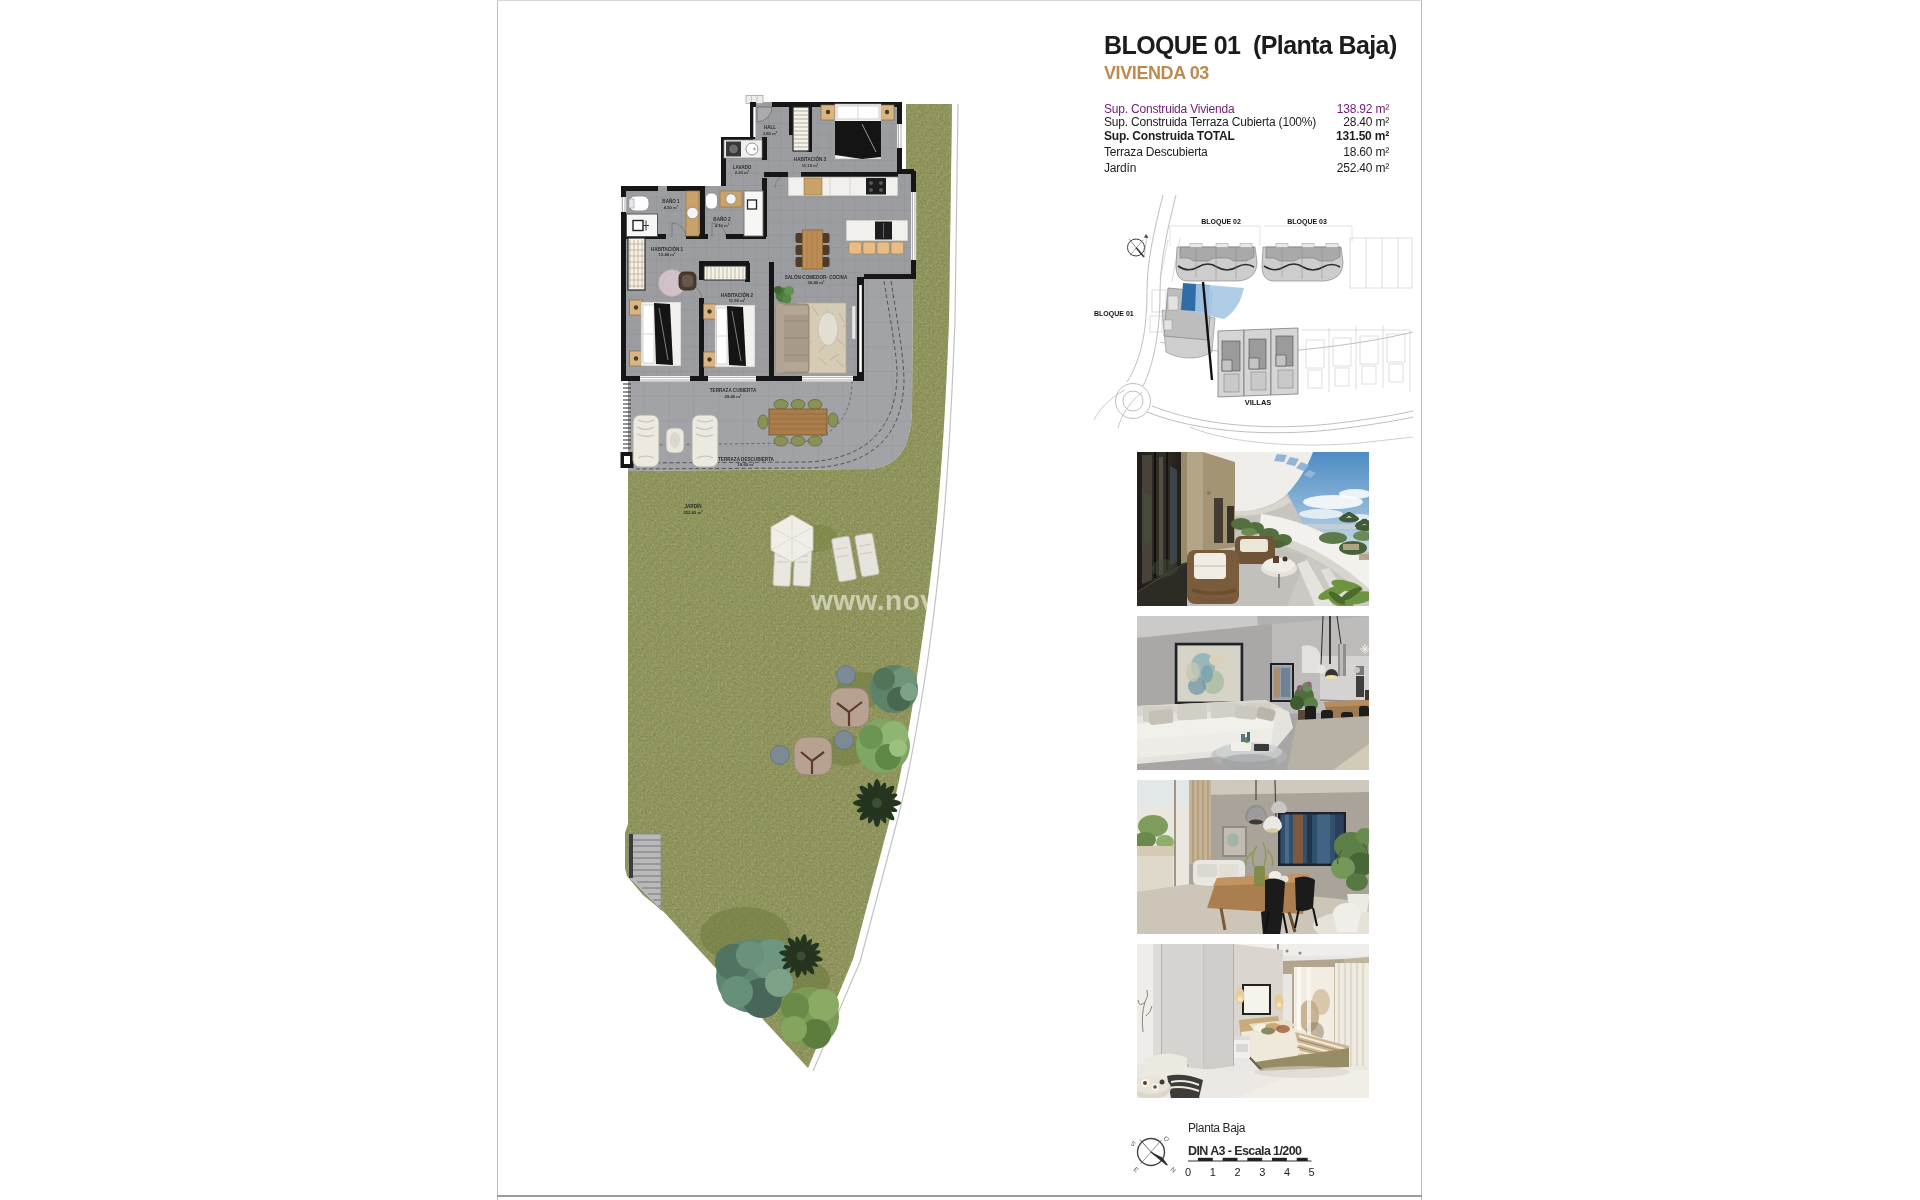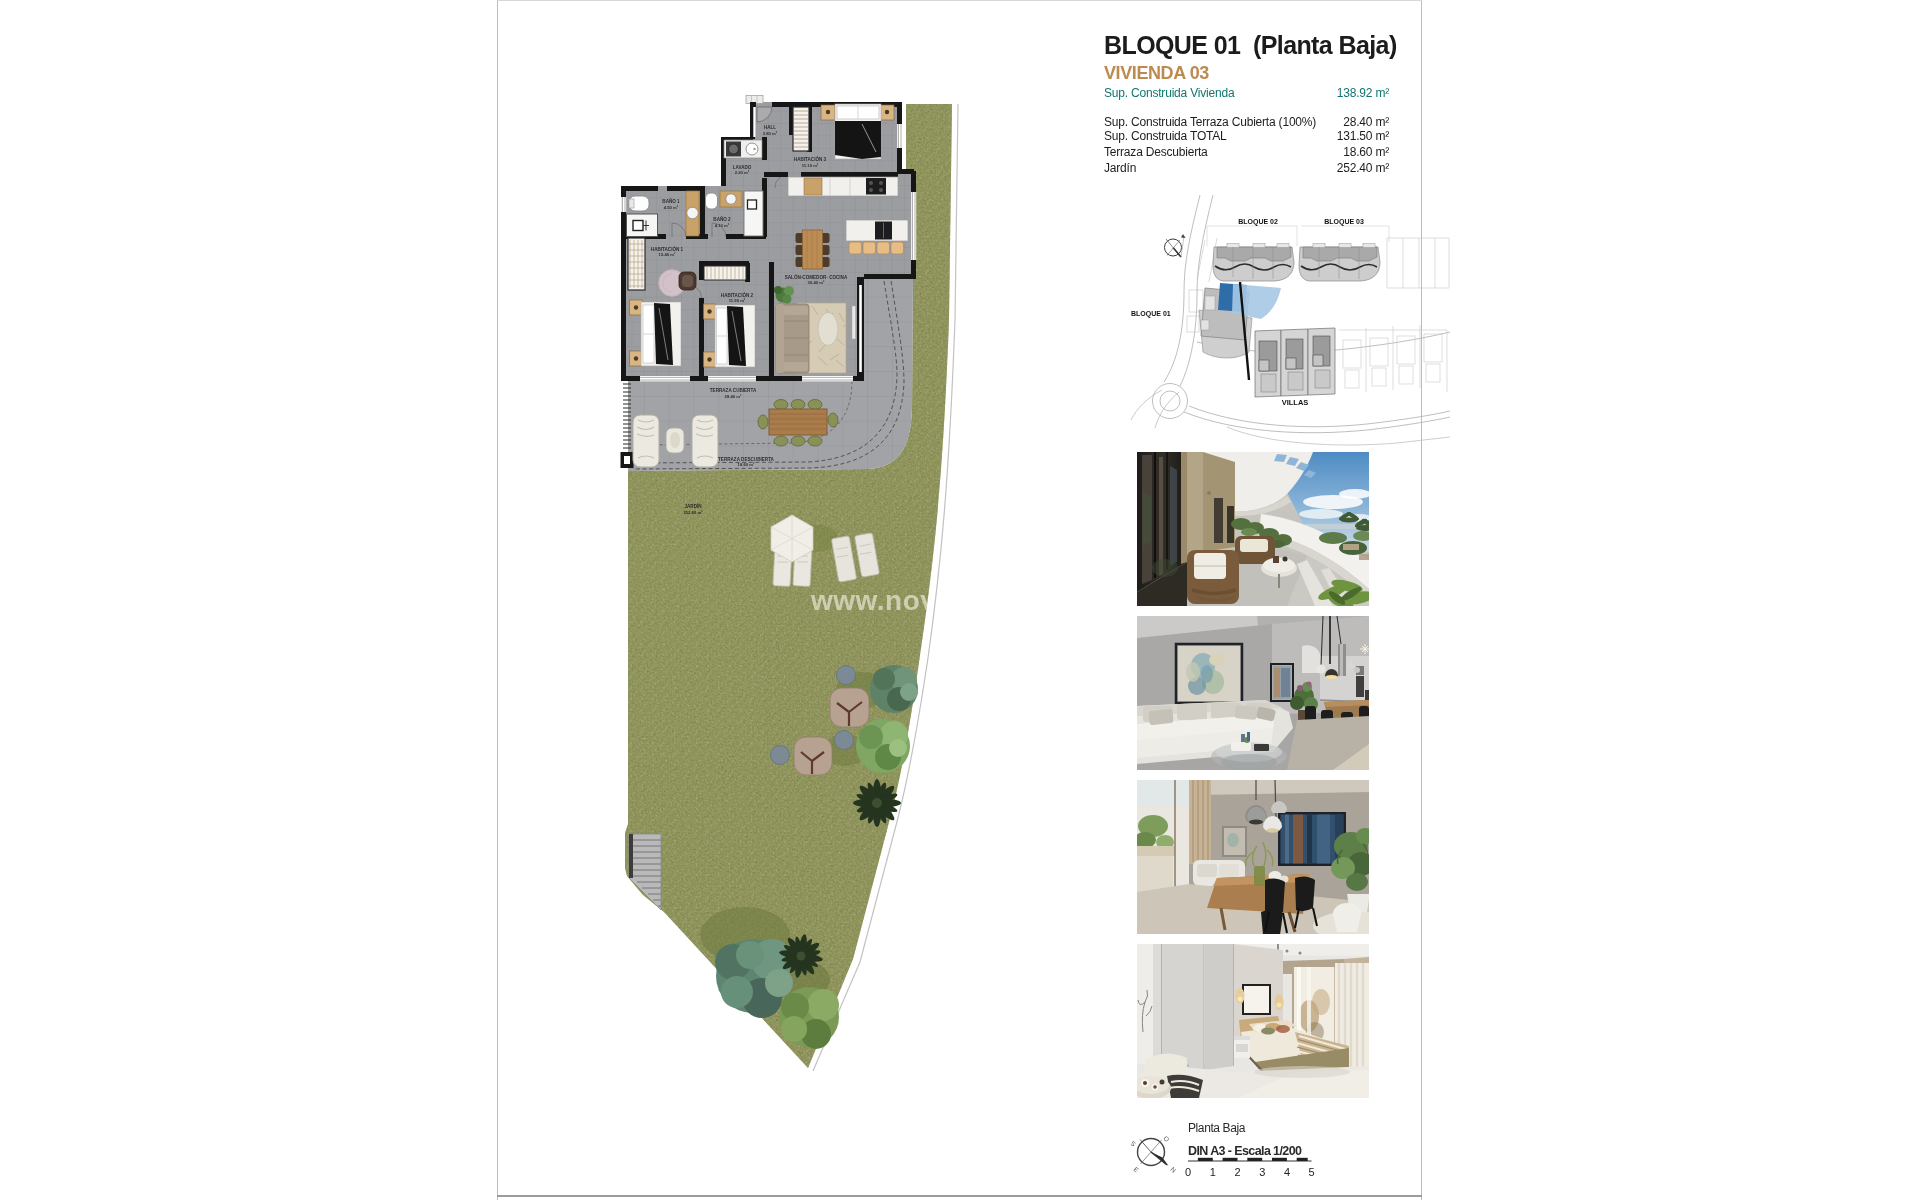--- a/index.html
+++ b/index.html
@@ -8,27 +8,27 @@
 <body>
 
 <div class="abs" style="left:497px;top:0;width:1px;height:1200px;background:#bcbcbc"></div>
 <div class="abs" style="left:1421px;top:0;width:1px;height:1200px;background:#bcbcbc"></div>
 <div class="abs" style="left:497px;top:1195px;width:925px;height:2px;background:#9c9c9c"></div>
 <div class="abs" style="left:497px;top:0;width:925px;height:1px;background:#d8d8d8"></div>
 
 <div class="abs lbl" style="left:1104px;top:30.5px;font-size:25px;font-weight:bold;letter-spacing:-0.6px;color:#1c1c1c">BLOQUE 01&nbsp;&nbsp;(Planta Baja)</div>
 <div class="abs lbl" style="left:1104px;top:62.5px;font-size:18px;font-weight:bold;letter-spacing:-0.4px;color:#bd8a50">VIVIENDA 03</div>
 
-<div class="abs lbl" style="left:1104px;top:86px;width:285px;font-size:12px;color:#0f766e;letter-spacing:-0.2px">Sup. Construida Vivienda<span style="position:absolute;right:0">138.92 m²</span></div>
+<div class="abs lbl" style="left:1104px;top:102px;width:285px;font-size:12px;color:#701a75;letter-spacing:-0.2px">Sup. Construida Vivienda<span style="position:absolute;right:0">138.92 m²</span></div>
 <div class="abs lbl" style="left:1104px;top:114.5px;width:285px;font-size:12px;color:#1d1d1d;letter-spacing:-0.2px">Sup. Construida Terraza Cubierta (100%)<span style="position:absolute;right:0">28.40 m²</span></div>
-<div class="abs lbl" style="left:1104px;top:129.3px;width:285px;font-size:12px;font-weight:normal;color:#1d1d1d;letter-spacing:-0.2px">Sup. Construida TOTAL<span style="position:absolute;right:0">131.50 m²</span></div>
+<div class="abs lbl" style="left:1104px;top:129.3px;width:285px;font-size:12px;font-weight:bold;color:#1d1d1d;letter-spacing:-0.2px">Sup. Construida TOTAL<span style="position:absolute;right:0">131.50 m²</span></div>
 <div class="abs lbl" style="left:1104px;top:145px;width:285px;font-size:12px;color:#1d1d1d;letter-spacing:-0.2px">Terraza Descubierta<span style="position:absolute;right:0">18.60 m²</span></div>
 <div class="abs lbl" style="left:1104px;top:161.4px;width:285px;font-size:12px;color:#1d1d1d;letter-spacing:-0.2px">Jardín<span style="position:absolute;right:0">252.40 m²</span></div>
 
-<div id="sitemap" class="abs" style="left:1122px;top:195px;width:330px;height:260px">
+<div id="sitemap" class="abs" style="left:1085px;top:195px;width:330px;height:260px">
 <svg width="330" height="260" viewBox="1085 195 330 260" font-family="Liberation Sans">
 
 <g fill="none" stroke="#adadad" stroke-width="0.8">
   <path d="M 1163,195 C 1153,235 1147,262 1147,292 C 1147,330 1141,360 1127,382"></path>
   <path d="M 1176,195 C 1166,235 1160,264 1160,294 C 1160,330 1154,364 1143,386"></path>
   <circle cx="1133" cy="401" r="10"></circle>
   <circle cx="1133" cy="401" r="17.5"></circle>
   <path d="M 1147,412 C 1200,433 1270,436 1330,430 C 1365,426 1395,421 1413,417"></path>
   <path d="M 1152,406 C 1205,427 1272,430 1330,424 C 1365,420 1396,415 1413,411"></path>
   <path d="M 1160,342 C 1200,352 1250,355 1300,350 C 1340,346 1380,340 1413,332"></path>

